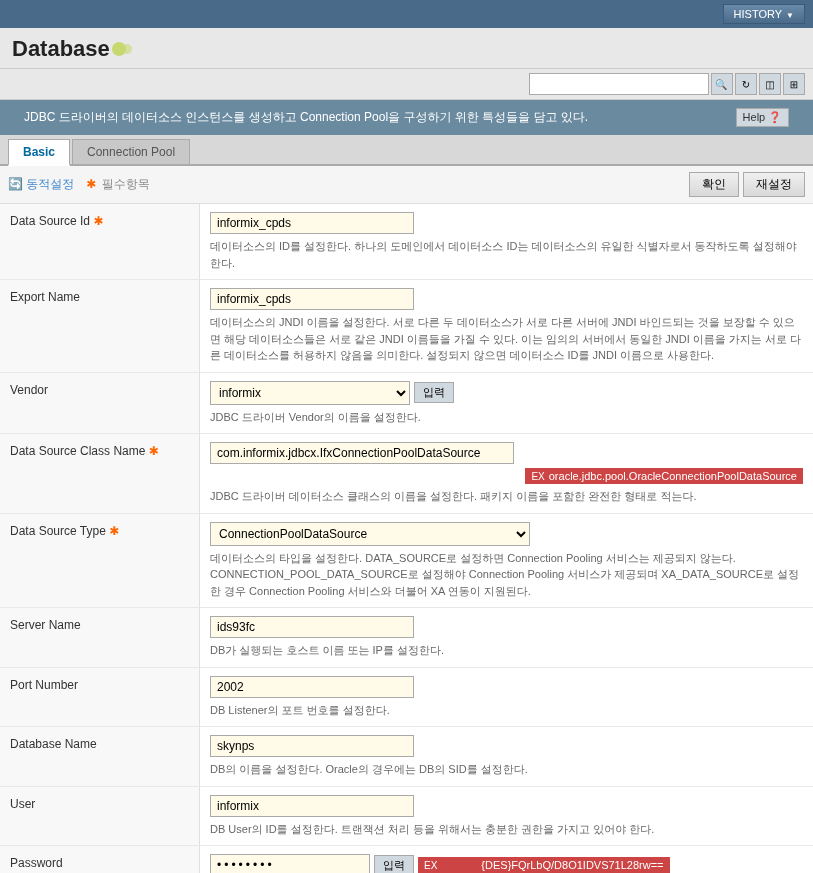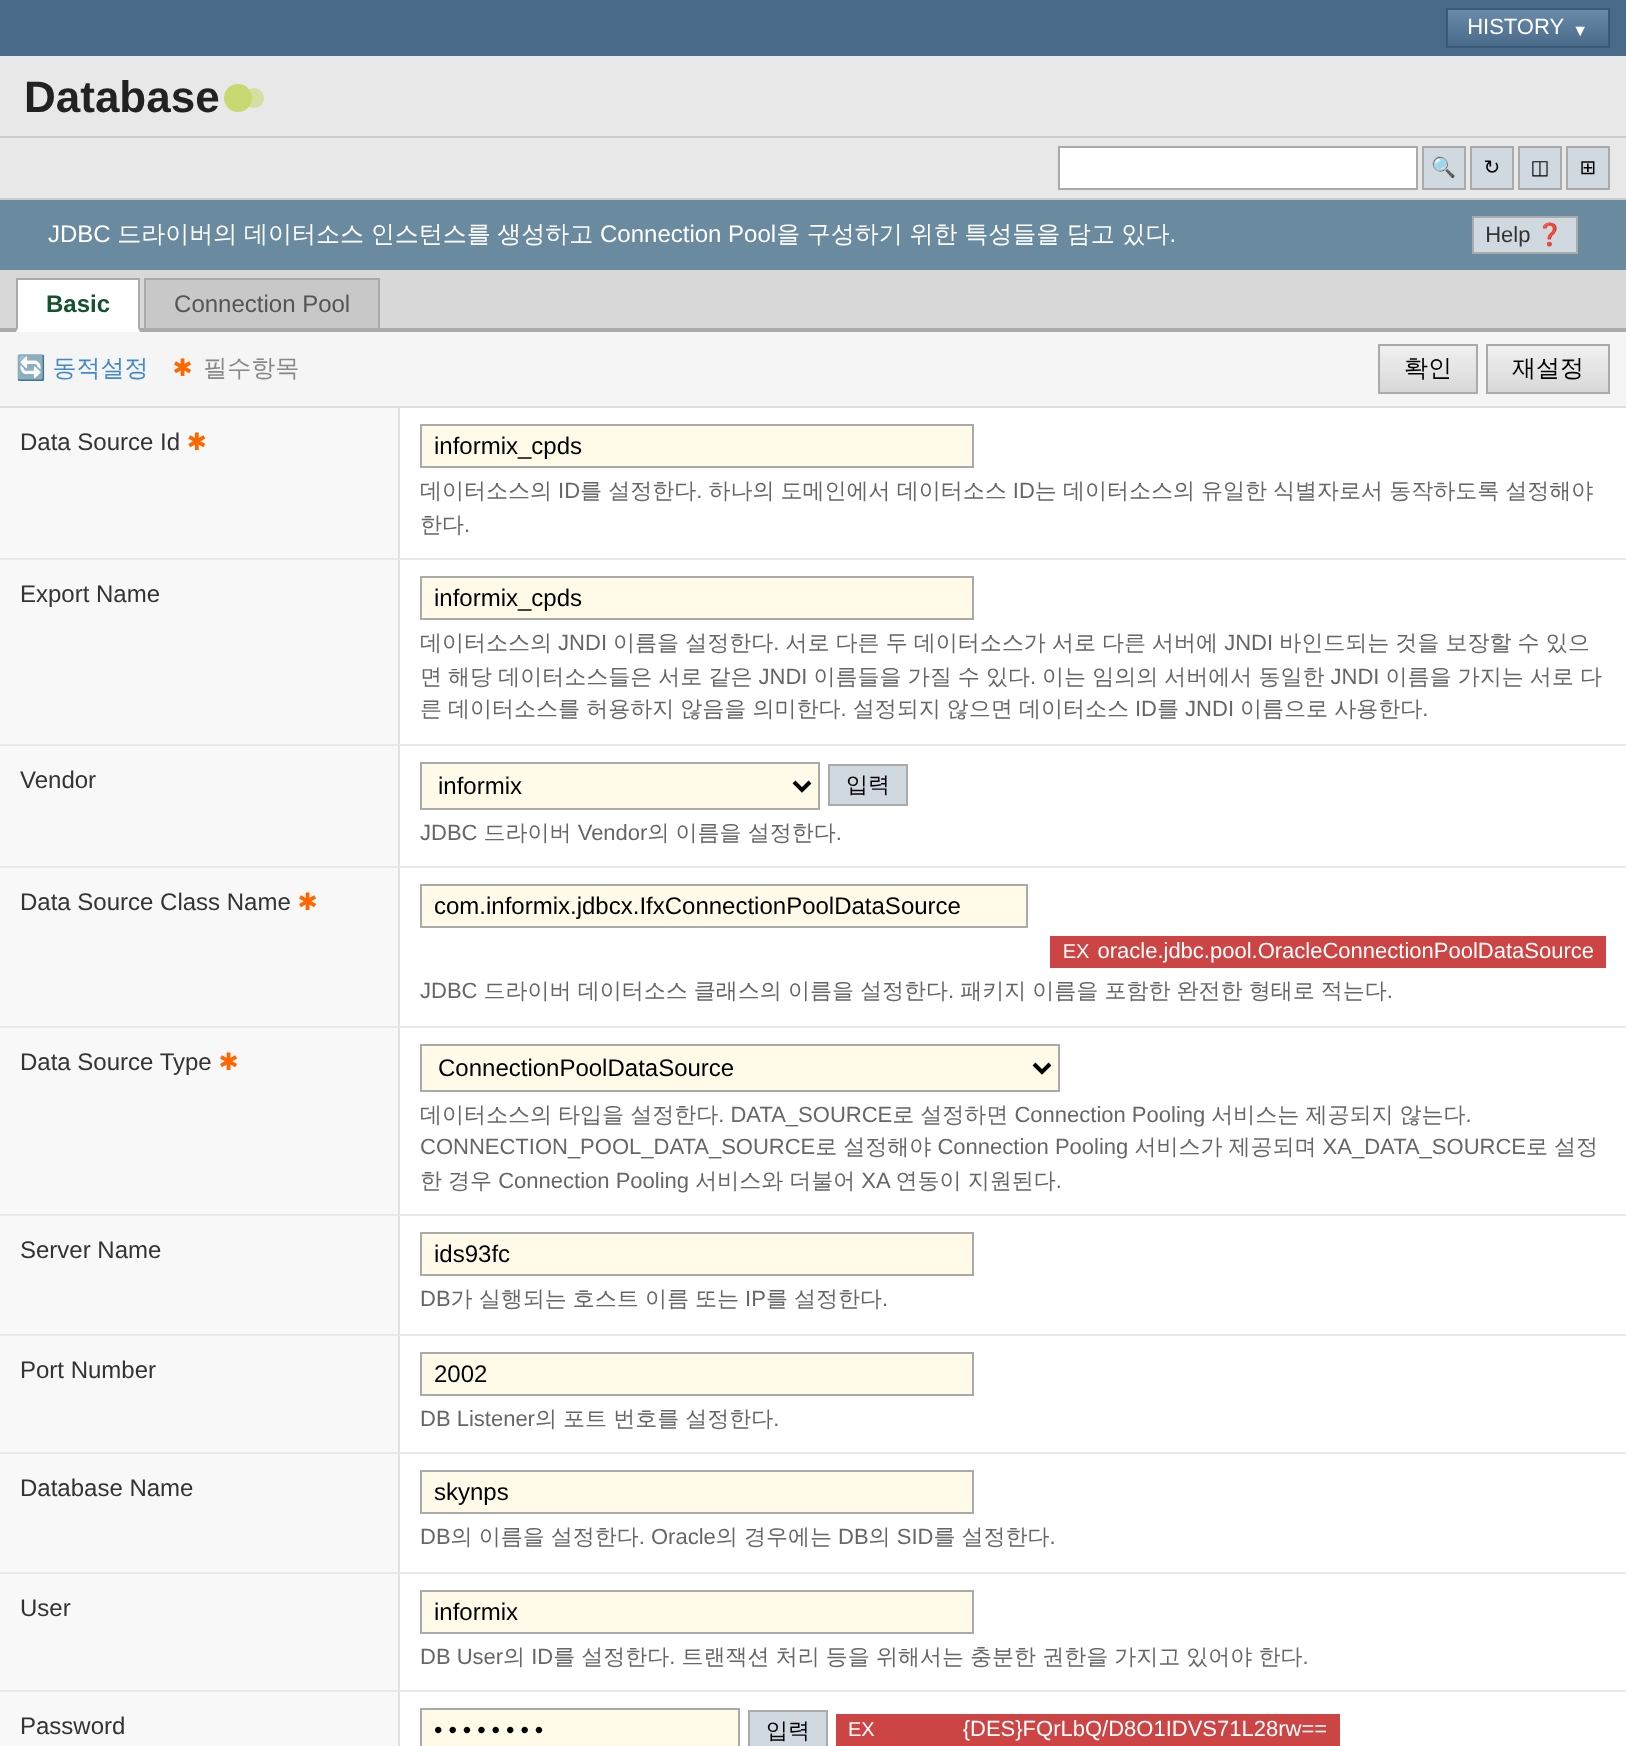--- a/index.html
+++ b/index.html
@@ -16,38 +16,38 @@
     
     .toolbar { display: flex; justify-content: flex-end; align-items: center; padding: 4px 8px; background: #e8e8e8; border-bottom: 1px solid #ccc; gap: 2px; }
     .search-box { border: 1px solid #aaa; padding: 2px 4px; font-size: 11px; width: 180px; height: 22px; }
     .tool-btn-icon { width: 22px; height: 22px; background: #d0d8e0; border: 1px solid #aaa; cursor: pointer; display: inline-flex; align-items: center; justify-content: center; font-size: 10px; }
     
     .info-bar { background: #6a8aa0; color: white; padding: 8px 24px; font-size: 12px; display: flex; align-items: center; justify-content: space-between; }
     .help-btn { background: #d0d8e0; color: #333; border: 1px solid #aaa; padding: 2px 6px; font-size: 11px; cursor: pointer; }
     
     .tabs { display: flex; background: #d8d8d8; border-bottom: 2px solid #aaa; padding-top: 4px; padding-left: 8px; gap: 0; }
     .tab { padding: 5px 14px; font-size: 12px; cursor: pointer; border: 1px solid #aaa; border-bottom: none; background: #c8c8c8; color: #555; margin-right: 2px; }
-    .tab.active { background: white; color: #14532d; font-weight: bold; border-bottom: 2px solid white; margin-bottom: -2px; }
+    .tab.active { background: white; color: #0369a1; font-weight: bold; border-bottom: 2px solid white; margin-bottom: -2px; }
     
     .form-header { display: flex; align-items: center; justify-content: space-between; padding: 6px 8px; background: #f5f5f5; border-bottom: 1px solid #ddd; }
     .form-header-left { display: flex; align-items: center; gap: 12px; font-size: 12px; }
     .dynamic-label { color: #4488cc; }
     .required-label { color: #888; }
     .asterisk { color: #ff6600; margin-right: 2px; }
     .form-actions { display: flex; gap: 4px; }
     .action-btn { padding: 3px 12px; font-size: 12px; cursor: pointer; border: 1px solid #aaa; background: linear-gradient(to bottom, #f0f0f0, #d8d8d8); }
     
     .content { background: white; }
     
     .form-row { display: flex; border-bottom: 1px solid #e8e8e8; }
     .form-label { width: 200px; min-width: 200px; padding: 8px 10px; background: #f8f8f8; border-right: 1px solid #e0e0e0; font-size: 12px; color: #333; display: flex; align-items: flex-start; gap: 3px; flex-direction: column; justify-content: flex-start; padding-top: 10px; }
     .form-label-text { font-weight: normal; color: #333; }
     .form-field { flex: 1; padding: 8px 10px; }
     
-    .field-input { border: 1px solid #aaa; padding: 3px 6px; font-size: 12px; width: 277px; background: #fffbe8; }
+    .field-input { border: 1px solid #aaa; padding: 3px 6px; font-size: 12px; width: 204px; background: #fffbe8; }
     .field-desc { font-size: 11px; color: #666; margin-top: 4px; line-height: 1.5; }
     
     .vendor-row { display: flex; align-items: center; gap: 4px; }
     .vendor-select { border: 1px solid #aaa; padding: 3px 4px; font-size: 12px; width: 200px; background: #fffbe8; }
     .input-btn { background: #d0d8e0; border: 1px solid #aaa; padding: 2px 8px; font-size: 11px; cursor: pointer; }
     
     .class-name-row { display: flex; flex-direction: column; gap: 4px; }
     .suggestion-box { background: #cc4444; color: white; padding: 2px 6px; font-size: 11px; display: inline-flex; align-items: center; gap: 4px; }
     .suggestion-icon { font-size: 10px; }
     

